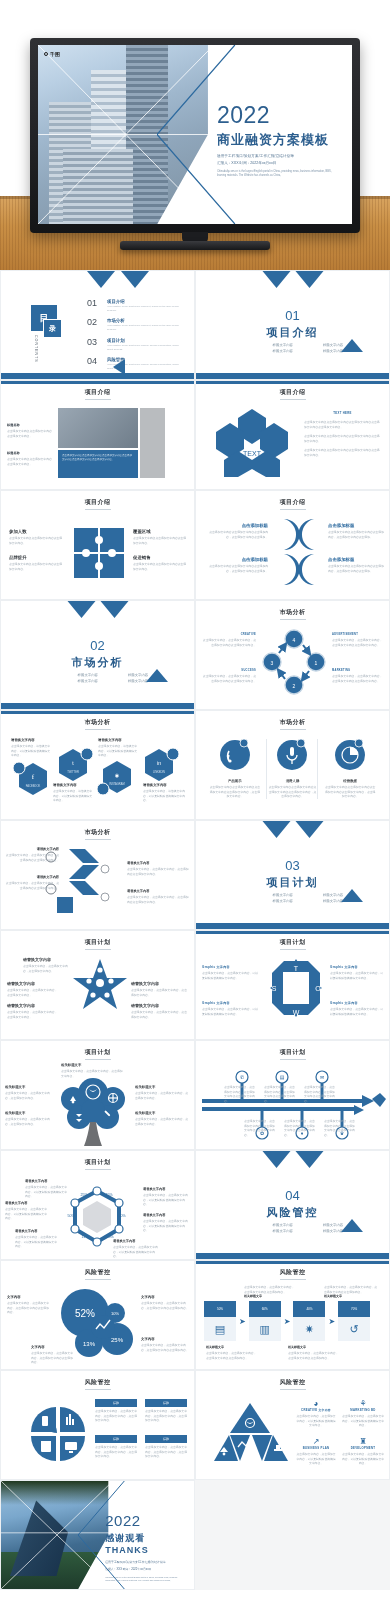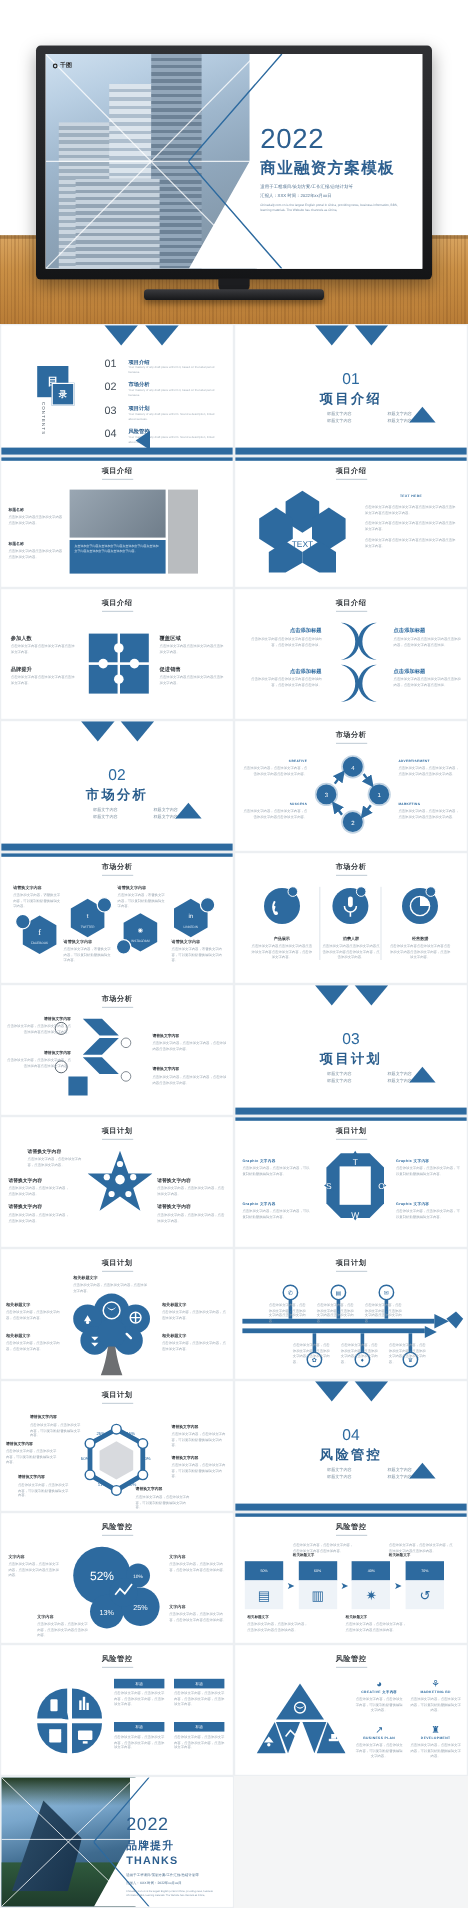--- a/index.html
+++ b/index.html
@@ -917,21 +917,21 @@
             <line x1="0" y1="100%" x2="100%" y2="0" stroke="#fff" stroke-width=".8" opacity=".85"></line>
             <line x1="0" y1="48%" x2="100%" y2="48%" stroke="#fff" stroke-width=".8" opacity=".85"></line>
           </svg>
         </div>
         <div class="cover-diag" style="width:60%;"></div>
         <svg class="cover-diag-line" style="width:60%;" viewBox="0 0 100 100" preserveAspectRatio="none">
           <polyline points="40,0 0,50 40,100" fill="none" stroke="#2d6a9f" stroke-width="1" vector-effect="non-scaling-stroke"></polyline>
         </svg>
         <div class="cover-txt" style="left:54%;top:30%;">
           <div class="cv-year" style="font-size:15px;">2022</div>
-          <div class="cv-title" style="font-size:9px;">品牌提升 THANKS</div>
+          <div class="cv-title" style="font-size:9px;">感谢观看 THANKS</div>
           <div class="cv-sub" style="font-size:2.8px;">适用于工程项目/策划方案/工作汇报/总结计划等</div>
           <div class="cv-meta" style="font-size:2.8px;">汇报人：XXX  时间：2022年xx月xx日</div>
           <div class="cv-en" style="font-size:2px;">Chinadaily.com.cn is the largest English portal in China, providing news, business information, BBS, learning materials. The Website has channels as China,</div>
         </div>
       </div>
     </div>
 
     <div class="slide" style="background:#f4f5f6;border-color:#f4f5f6;"></div>
 
   </div>

